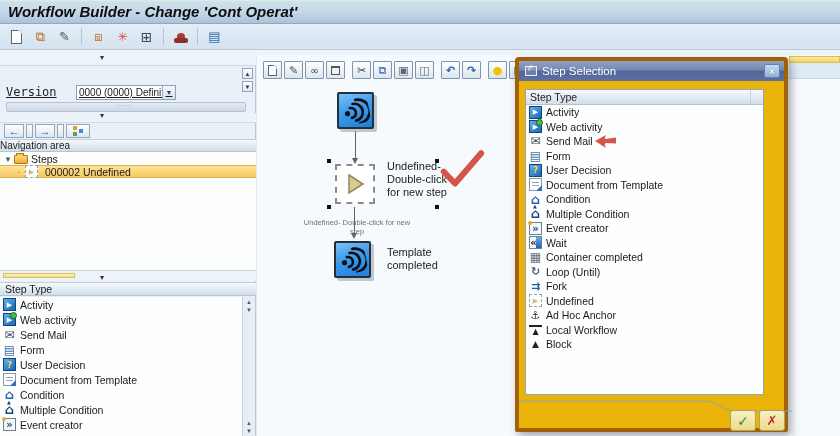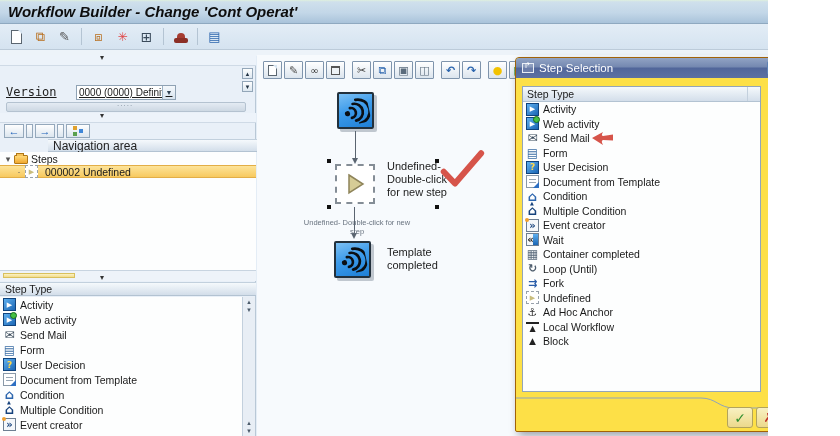--- a/index.html
+++ b/index.html
@@ -1,17 +1,17 @@
 <!DOCTYPE html>
 <html><head>
 <meta charset="utf-8">
 <style>
   * { margin:0; padding:0; box-sizing:border-box; }
   html,body { width:840px; height:436px; font-family:"Liberation Sans", sans-serif; }
-  .screen { position:relative; width:768px; height:436px; background:#e4edf6; overflow:hidden; font-size:11px; color:#1a1a1a; }
+  .screen { position:relative; width:840px; height:436px; background:#e4edf6; overflow:hidden; font-size:11px; color:#1a1a1a; }
 
   
   .titlebar { position:absolute; left:0; top:0; width:840px; height:24px;
     background:linear-gradient(#dff0dd 0%, #cfe0ec 8%, #c3d7e8 55%, #a9c3da 100%);
     border-bottom:1px solid #8fa9c0; display:flex; align-items:center; padding-left:8px; }
   .titlebar .ttl { font-size:15px; font-weight:bold; font-style:italic; color:#0d0d0d; }
 
   
   .toolbar { position:absolute; left:0; top:24px; width:840px; height:26px;
     background:linear-gradient(#e3edf6,#d5e3f0); border-bottom:1px solid #bccbd9;
@@ -46,21 +46,21 @@
   .lp-tray { position:absolute; left:6px; top:47px; width:240px; height:10px; background:linear-gradient(#e4ebf3,#cdd8e3); border:1px solid #b4c2d0; border-radius:2px; }
   .lp-tray::after { content:"....."; position:absolute; left:110px; top:-4px; color:#7b8a99; font-size:8px; letter-spacing:1px; }
 
   .navrow { position:absolute; left:4px; top:69px; height:14px; display:flex; align-items:center; gap:2px; }
   .nbtn { height:14px; background:linear-gradient(#fefefe,#dce6ef); border:1px solid #94a8bb; display:flex; align-items:center; justify-content:center; }
   .nbtn.arr { width:20px; color:#1b5fb8; font-weight:bold; font-size:11px; line-height:1; }
   .nbtn.sliver { width:7px; }
   .structglyph { position:relative; width:11px; height:10px; }
   .structglyph::before { content:""; position:absolute; left:0; top:0; width:4px; height:4px; background:#e0a22e; box-shadow:6px 3px 0 #3f87d8, 0 6px 0 #5aa04e; }
 
-  .navheader { position:absolute; left:0; top:84px; width:256px; height:13px; background:linear-gradient(#f5f9fc,#d3deea); border-top:1px solid #c2d0dd; border-bottom:1px solid #b3c3d2; font-size:12px; color:#222; padding-left:5px; display:flex; align-items:center;margin-left:48px; }
+  .navheader { position:absolute; left:0; top:84px; width:256px; height:13px; background:linear-gradient(#f5f9fc,#d3deea); border-top:1px solid #c2d0dd; border-bottom:1px solid #b3c3d2; font-size:10px; color:#222; display:flex; align-items:center; }
 
   .tree { position:absolute; left:0; top:97px; width:256px; height:118px; background:#fdfefe; }
   .trow { height:13px; display:flex; align-items:center; gap:3px; font-size:10.5px; }
   .trow .bullet { color:#555; font-size:9px; width:6px; text-align:center; }
   .trow.sel { background:linear-gradient(#fde49a,#f7c95f); border-top:1px solid #e2ae47; border-bottom:1px solid #e2ae47; }
 
   .ic-folder { position:relative; width:14px; height:9px; background:linear-gradient(#ffd977,#f0a830); border:1px solid #b07818; border-radius:1px; margin-top:2px; }
   .ic-folder::before { content:""; position:absolute; top:-3px; left:1px; width:6px; height:2px; background:#f6c35a; border:1px solid #b07818; border-bottom:none; }
 
   .lp-splitter { position:absolute; left:0; top:215px; width:256px; height:11px; background:#eef3f9; border-top:1px solid #c8d4e0; }
@@ -121,21 +121,21 @@
   .node-undef { position:absolute; width:40px; height:40px; background:#fff; border:2px dashed #848d96; display:flex; align-items:center; justify-content:center; }
   .nlabel { position:absolute; width:70px; font-size:11px; color:#222; line-height:13px; }
   .varrow { position:absolute; width:1px; background:#5a6470; }
   .ahead { position:absolute; border-left:3.5px solid transparent; border-right:3.5px solid transparent; border-top:6px solid #5a6470; }
   .handle { position:absolute; width:4px; height:4px; background:#111; }
   .edgecaption { position:absolute; font-size:7.5px; color:#6a7480; width:120px; text-align:center; }
   .redcheck { position:absolute; transform:rotate(4deg); }
 
   
   .popup { position:absolute; left:515px; top:57px; width:273px; height:375px; z-index:10;
-    background:#fde047; border:1px solid #a16207; border-radius:4px 4px 2px 2px; box-shadow:3px 4px 8px rgba(30,40,60,.4); }
+    background:#eab308; border:4px solid #a16207; border-radius:4px 4px 2px 2px; box-shadow:3px 4px 8px rgba(30,40,60,.4); }
   .pp-title { position:absolute; left:0; top:0; right:0; height:20px; border-radius:3px 3px 0 0;
     background:linear-gradient(#91a3c4 0%, #7488b0 45%, #51669a 50%, #5d71a2 100%);
     display:flex; align-items:center; padding:0 4px 0 6px; }
   .pp-title .ptxt { color:#fff; font-size:11.5px; flex:1; margin-left:5px; }
   .ppicon { position:relative; width:12px; height:10px; border:1px solid #e8edf5; background:rgba(255,255,255,.15); }
   .ppicon::after { content:"↱"; position:absolute; left:1px; top:-3px; color:#fff; font-size:8px; }
   .pp-close { width:16px; height:14px; background:linear-gradient(#cadcf0,#8fb0d8); border:1px solid #5f82b4; border-radius:2px; color:#fff; font-size:10px; font-weight:bold; display:flex; align-items:center; justify-content:center; text-shadow:0 0 1px #456; }
   .pp-listbox { position:absolute; left:6px; top:28px; width:239px; height:306px; background:#fdfefe; border:1px solid #93a5b9; }
   .pp-header { height:15px; background:linear-gradient(#f5f9fc,#d3deea); border-bottom:1px solid #b3c3d2; font-size:10.5px; display:flex; align-items:center; }
   .pp-header .hlbl { flex:1; padding-left:4px; }

